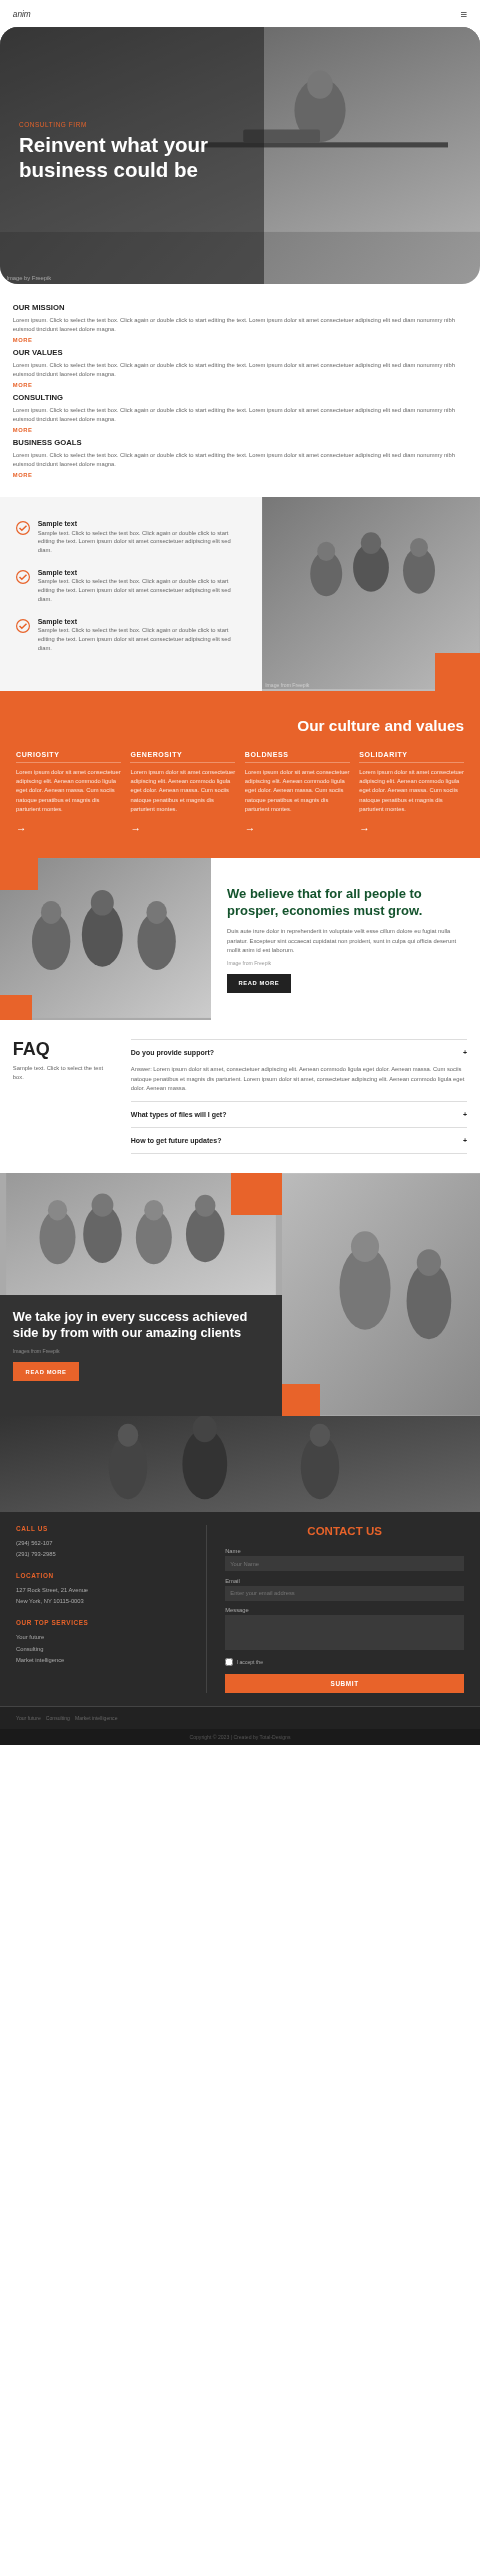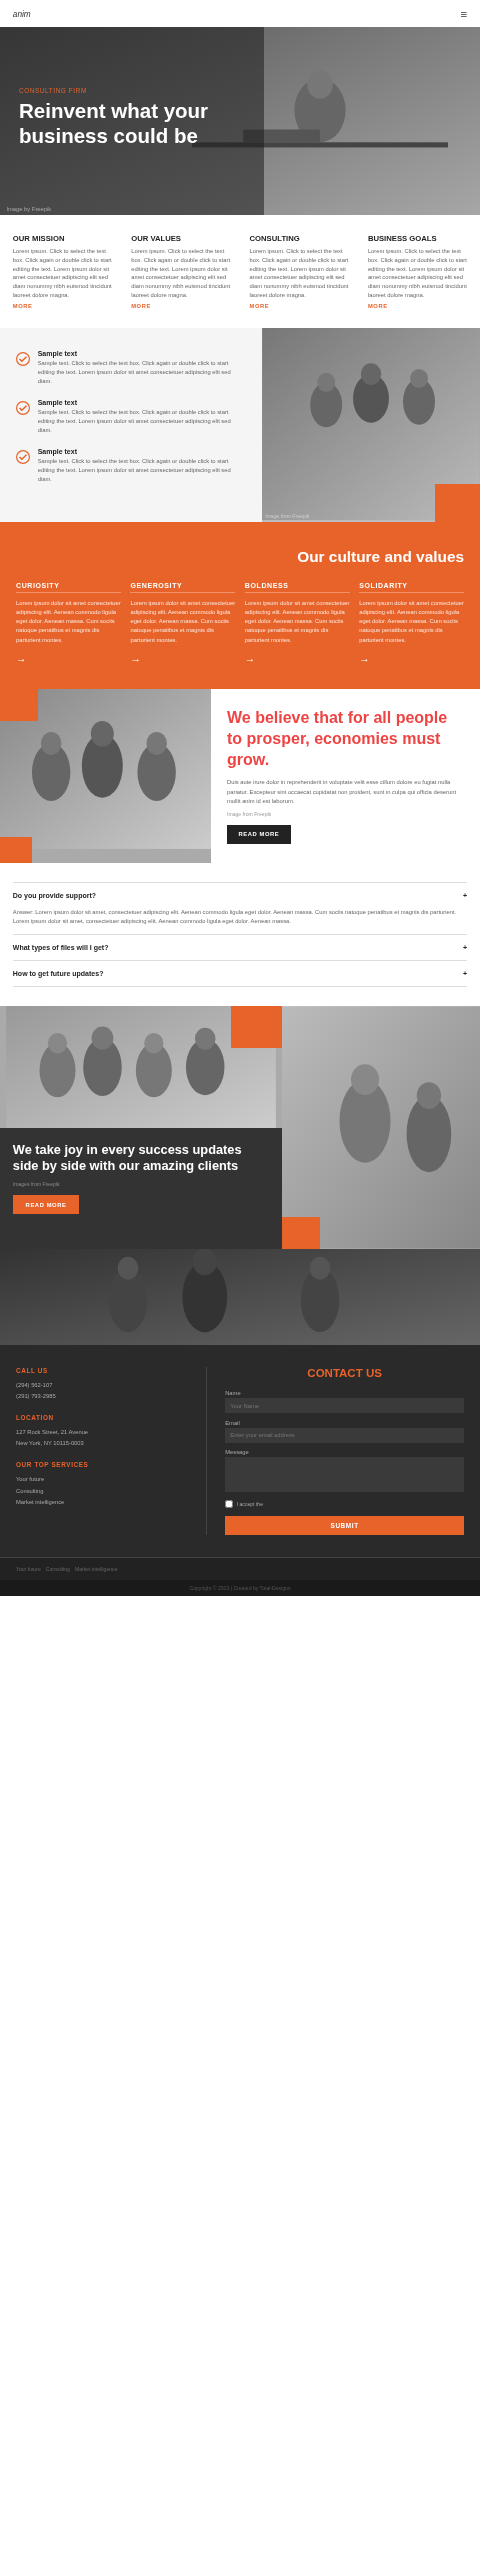--- a/index.html
+++ b/index.html
@@ -4,29 +4,29 @@
   <style>
     * { margin: 0; padding: 0; box-sizing: border-box; }
     body { font-family: Arial, sans-serif; width: 480px; background: #fff; overflow-x: hidden; }
 
     
     .nav { display: flex; justify-content: space-between; align-items: center; padding: 7.7px 12.8px; background: #fff; }
     .nav-logo { font-size: 8.3px; color: #333; font-style: italic; }
     .nav-menu { font-size: 11.5px; cursor: pointer; color: #333; }
 
     
-    .hero { position: relative; height: 188px; background: #404040; overflow: hidden; }
+    .hero { position: relative; height: 257px; background: #404040; overflow: hidden; border-radius: 18px; }
     .hero-bg { width: 100%; height: 100%; background: linear-gradient(135deg, #555 0%, #999 100%); display: flex; align-items: center; justify-content: flex-end; }
     .hero-overlay { position: absolute; top: 0; left: 0; width: 55%; height: 100%; background: rgba(30,30,30,0.55); display: flex; flex-direction: column; justify-content: center; padding: 19px 19px; }
     .hero-tag { font-size: 6.4px; color: #E8632A; text-transform: uppercase; letter-spacing: 0.6px; margin-bottom: 5.1px; }
     .hero-title { font-size: 20.5px; font-weight: 700; color: #fff; line-height: 1.2; margin-bottom: 7.7px; }
     .hero-img-credit { position: absolute; bottom: 3.8px; left: 6.4px; font-size: 5.8px; color: rgba(255,255,255,0.5); }
 
     
-    .four-cols { display: flex; padding: 19px 12.8px; gap: 19px; background: #fff; }
+    .four-cols { display: flex; padding: 19px 12.8px; gap: 5px; background: #fff; flex-direction: column; }
     .four-col { flex: 1; }
     .four-col h4 { font-size: 7.7px; font-weight: 700; color: #222; margin-bottom: 3.8px; text-transform: uppercase; }
     .four-col p { font-size: 5.8px; color: #666; line-height: 1.5; }
     .four-col .more-link { font-size: 5.8px; color: #E8632A; display: block; margin-top: 3.8px; font-weight: 700; text-transform: uppercase; letter-spacing: 0.6px; cursor: pointer; }
 
     
     .checklist-section { display: flex; background: #f5f5f5; min-height: 192px; }
     .checklist-left { flex: 1; padding: 22.4px 16px; }
     .checklist-item { display: flex; gap: 7.7px; margin-bottom: 14px; align-items: flex-start; }
     .check-icon { width: 14px; height: 14px; flex-shrink: 0; margin-top: 1.3px; }
@@ -45,42 +45,42 @@
     .culture-col h5 { font-size: 7px; font-weight: 700; letter-spacing: 0.6px; text-transform: uppercase; margin-bottom: 5.1px; border-bottom: 0.6px solid rgba(255,255,255,0.3); padding-bottom: 3.8px; }
     .culture-col p { font-size: 5.8px; line-height: 1.6; color: rgba(255,255,255,0.85); }
     .culture-col .arrow { display: block; margin-top: 7.7px; font-size: 10.2px; color: #fff; cursor: pointer; }
 
     
     .believe-section { display: flex; padding: 0; background: #fff; min-height: 141px; }
     .believe-left { width: 211px; position: relative; background: #aaa; flex-shrink: 0; }
     .orange-block-tl { position: absolute; top: 0; left: 0; width: 38px; height: 32px; background: #E8632A; }
     .orange-block-bl { position: absolute; bottom: 0; left: 0; width: 32px; height: 25.6px; background: #E8632A; }
     .believe-right { flex: 1; padding: 19px 16px; display: flex; flex-direction: column; justify-content: center; }
-    .believe-right h3 { font-size: 16px; font-weight: 700; color: #ef4444; line-height: 1.3; margin-bottom: 7.7px; }
+    .believe-right h3 { font-size: 13px; font-weight: 700; color: #14532d; line-height: 1.3; margin-bottom: 7.7px; }
     .believe-right p { font-size: 5.8px; color: #666; line-height: 1.6; margin-bottom: 5.1px; }
     .believe-credit { font-size: 5.1px; color: #999; margin-bottom: 7.7px; }
     .read-more-btn { background: #222; color: #fff; border: none; padding: 6.4px 11.5px; font-size: 5.8px; cursor: pointer; font-weight: 700; letter-spacing: 0.6px; text-transform: uppercase; align-self: flex-start; }
 
     
     .faq-section { padding: 19px 12.8px; background: #fff; }
     .faq-items { border-top: 0.6px solid #ddd; }
     .faq-item { border-bottom: 0.6px solid #ddd; }
     .faq-question { display: flex; justify-content: space-between; align-items: center; padding: 9px 0; cursor: pointer; }
     .faq-question span { font-size: 7px; font-weight: 600; color: #222; }
     .faq-plus { font-size: 11.5px; color: #E8632A; font-weight: 300; }
     .faq-answer { font-size: 5.8px; color: #666; line-height: 1.6; padding-bottom: 7.7px; display: none; }
     .faq-answer.open { display: block; }
 
     
     .success-section { position: relative; min-height: 243px; background: #eee; overflow: hidden; }
     .success-read-btn { background: #E8632A; color: #fff; border: none; padding: 6.4px 12.8px; font-size: 5.8px; cursor: pointer; font-weight: 700; letter-spacing: 0.6px; text-transform: uppercase; }
 
     
     .bottom-section { background: #222; color: #fff; }
-    .contact-section { background: #2a2a2a; padding: 22px 16px; display: flex; gap: 19px; }
+    .contact-section { background: #2a2a2a; padding: 13px 16px; display: flex; gap: 19px; }
     .contact-left { flex: 1; }
     .contact-col-title { font-size: 6.4px; font-weight: 700; color: #E8632A; text-transform: uppercase; letter-spacing: 0.6px; margin-bottom: 6.4px; }
     .contact-info { font-size: 5.8px; color: #aaa; line-height: 1.8; }
     .contact-divider { width: 0.6px; background: #444; flex-shrink: 0; }
     .contact-right { flex: 1.4; }
     .contact-form-title { font-size: 11.5px; font-weight: 700; color: #E8632A; text-align: center; margin-bottom: 11.5px; }
     .form-row { margin-bottom: 6.4px; }
     .form-row label { font-size: 5.8px; color: #aaa; display: block; margin-bottom: 1.9px; }
     .form-row input, .form-row textarea { width: 100%; background: #3a3a3a; border: none; padding: 4.5px 5.1px; color: #fff; font-size: 5.8px; }
     .form-row textarea { height: 35px; resize: none; }
@@ -268,20 +268,24 @@
   <div class="believe-right">
     <h3>We believe that for all people to prosper, economies must grow.</h3>
     <p>Duis aute irure dolor in reprehenderit in voluptate velit esse cillum dolore eu fugiat nulla pariatur. Excepteur sint occaecat cupidatat non proident, sunt in culpa qui officia deserunt mollit anim id est laborum.</p>
     <span class="believe-credit">Image from Freepik</span>
     <button class="read-more-btn">READ MORE</button>
   </div>
 </section>
 
 <section class="faq-section">
   <div style="display:flex; gap:16px;">
+    <div style="width:102px; flex-shrink:0;">
+      <h2 style="font-size:18px;font-weight:700;color:#222;">FAQ</h2>
+      <p style="font-size:5.8px;color:#666;margin-top:3.8px;line-height:1.5;">Sample text. Click to select the text box.</p>
+    </div>
     <div style="flex:1;">
       <div class="faq-items">
         <div class="faq-item">
           <div class="faq-question">
             <span>Do you provide support?</span>
             <span class="faq-plus">+</span>
           </div>
           <div class="faq-answer open">Answer: Lorem ipsum dolor sit amet, consectetuer adipiscing elit. Aenean commodo ligula eget dolor. Aenean massa. Cum sociis natoque penatibus et magnis dis parturient. Lorem ipsum dolor sit amet, consectetuer adipiscing elit. Aenean commodo ligula eget dolor. Aenean massa.</div>
         </div>
         <div class="faq-item">
@@ -322,21 +326,21 @@
           <ellipse cx="150" cy="50" rx="17" ry="18" fill="#777"></ellipse>
           <ellipse cx="230" cy="100" rx="28" ry="42" fill="#777"></ellipse>
           <ellipse cx="230" cy="58" rx="15" ry="16" fill="#888"></ellipse>
           <ellipse cx="310" cy="95" rx="30" ry="44" fill="#666"></ellipse>
           <ellipse cx="310" cy="51" rx="16" ry="17" fill="#777"></ellipse>
         </svg>
         <div style="position:absolute;top:0;right:0;width:51px;height:42px;background:#E8632A;"></div>
       </div>
 
       <div style="background:#333;padding:14px 12.8px;min-height:122px;">
-        <h3 style="font-size:12.8px;font-weight:700;color:#fff;line-height:1.3;margin-bottom:6.4px;">We take joy in every success updates side by side with our amazing clients</h3>
+        <h3 style="font-size:12.8px;font-weight:700;color:#fff;line-height:1.3;margin-bottom:6.4px;">We take joy in every success achieved side by from with our amazing clients</h3>
         <p style="font-size:5.1px;color:rgba(255,255,255,0.4);margin-bottom:7.7px;">Images from Freepik</p>
         <button class="success-read-btn">READ MORE</button>
       </div>
     </div>
     <div style="width:198px;flex-shrink:0;position:relative;overflow:hidden;">
       <svg width="198" height="243" viewBox="0 0 310 380">
         <defs>
           <linearGradient id="sucRGrad" x1="0" y1="0" x2="1" y2="1">
             <stop offset="0%" stop-color="#bbb"></stop>
             <stop offset="100%" stop-color="#888"></stop>

